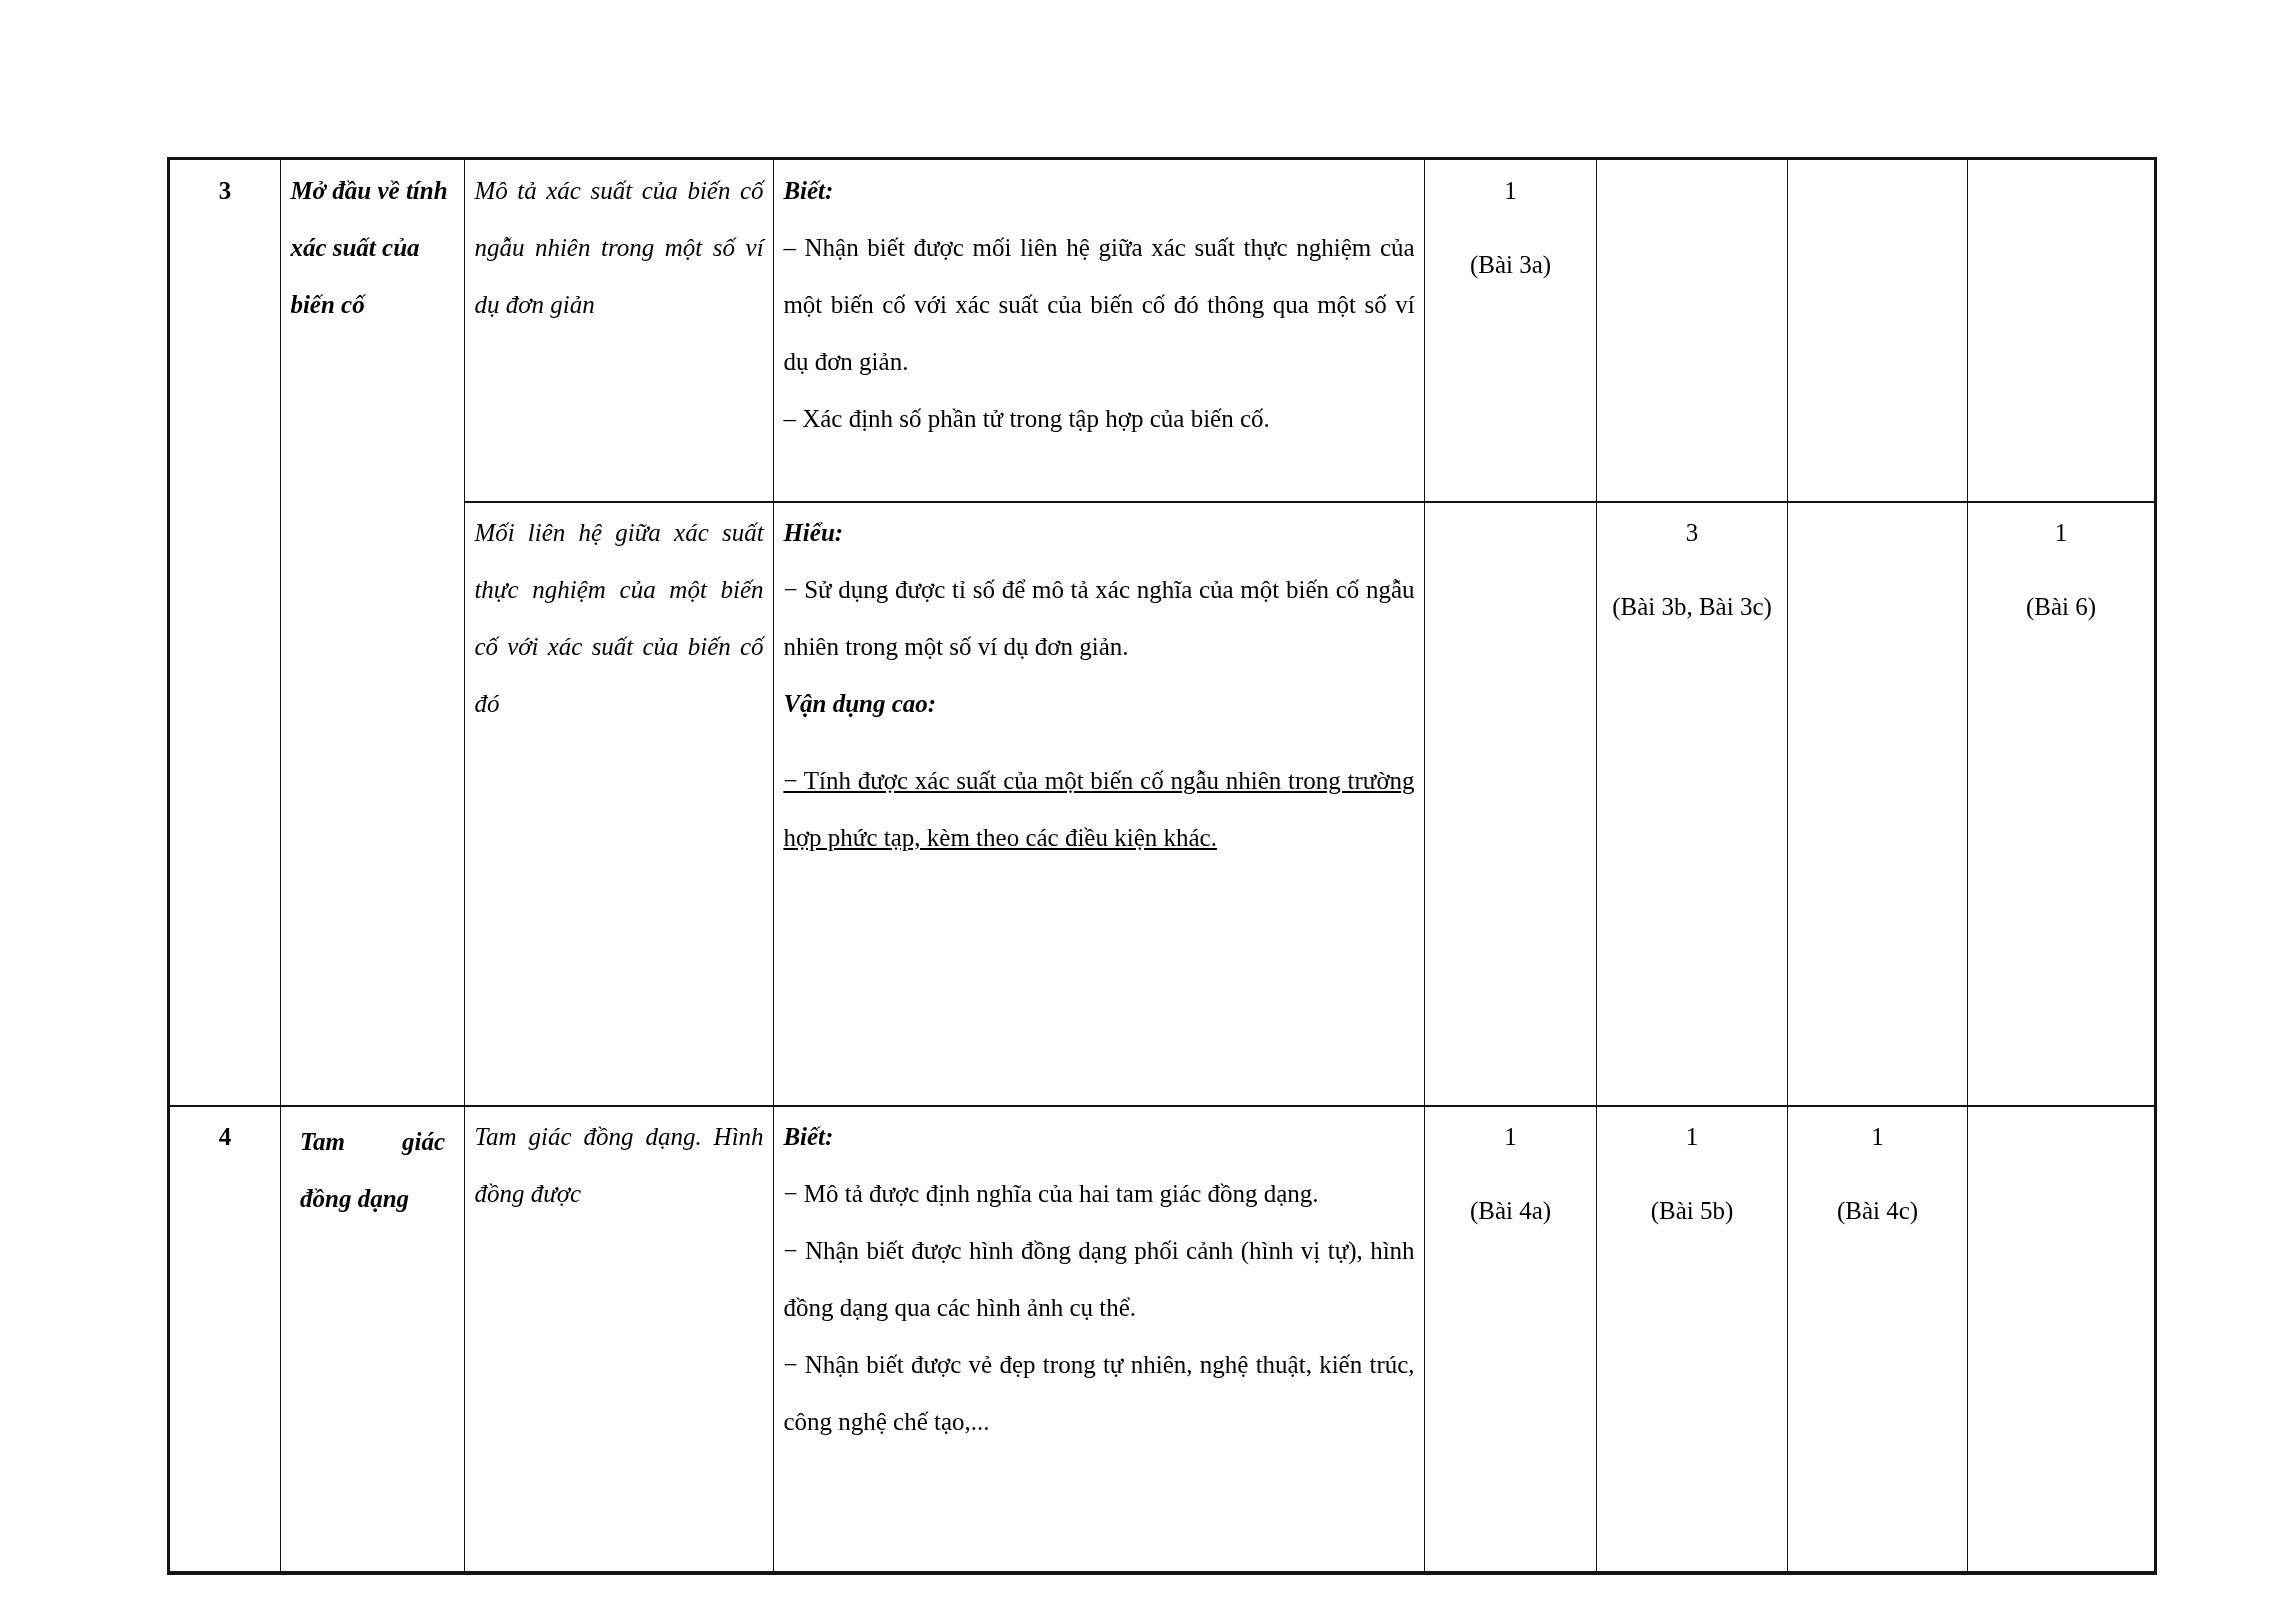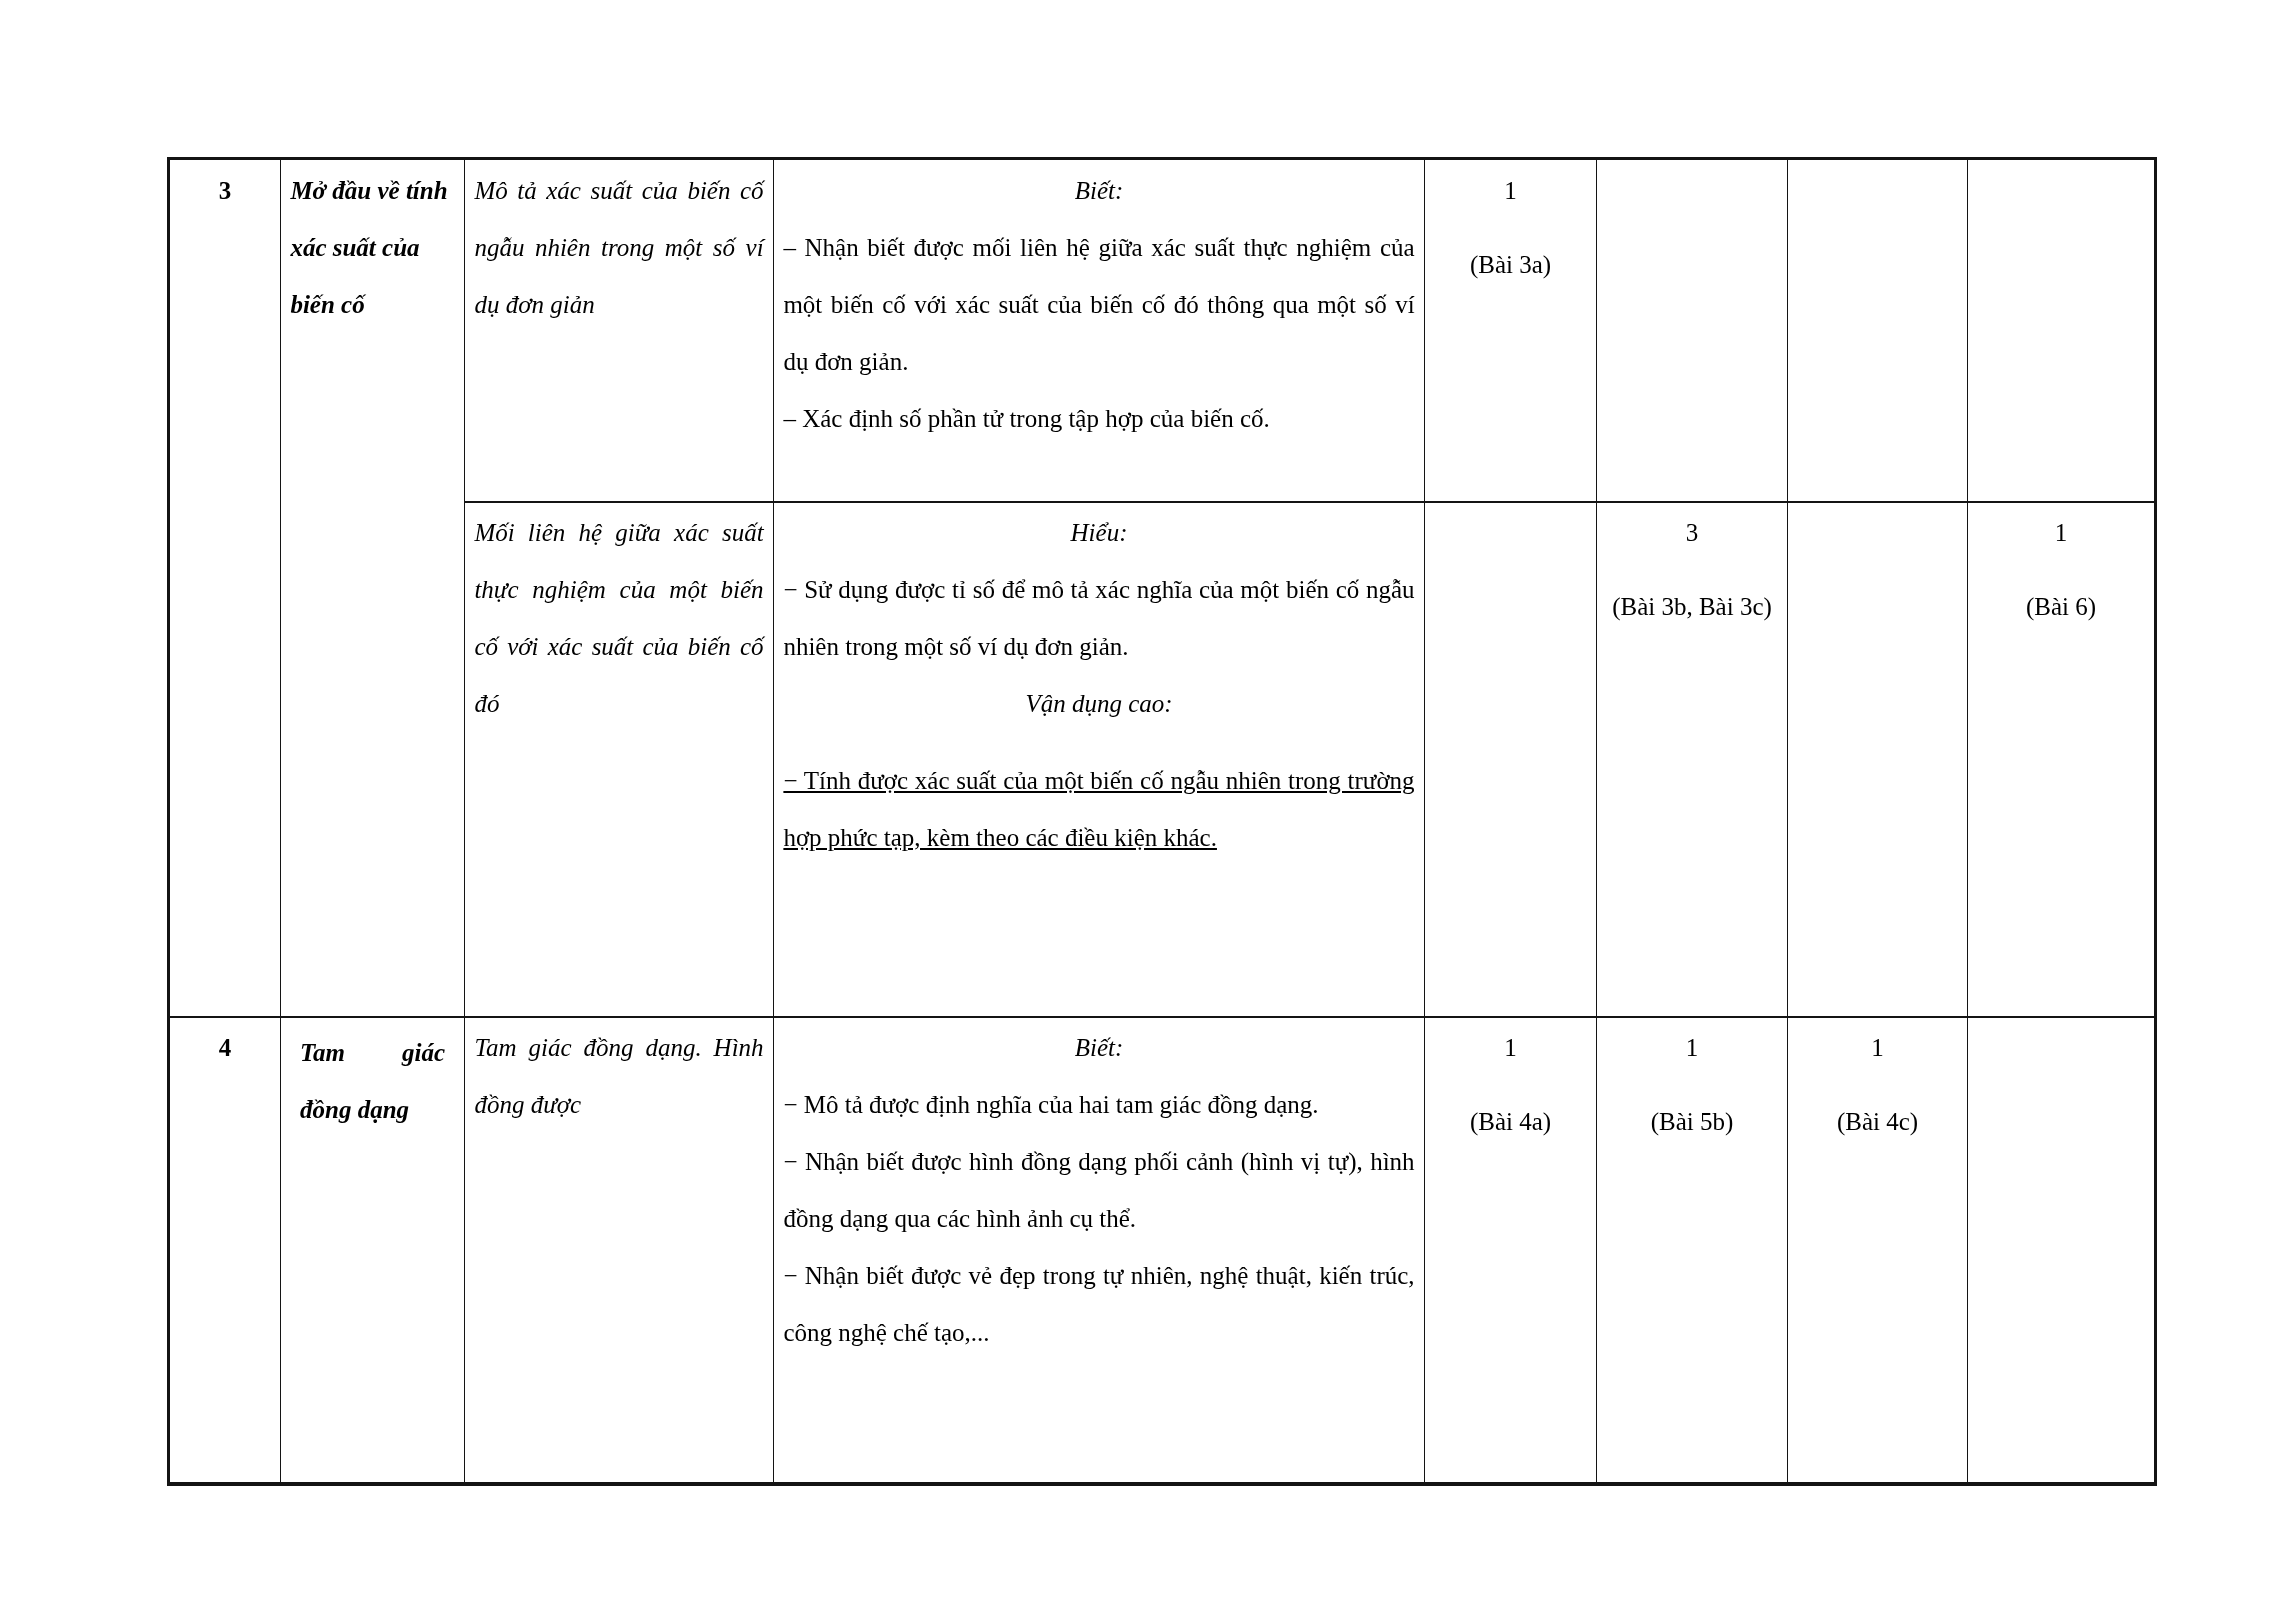--- a/index.html
+++ b/index.html
@@ -26,21 +26,21 @@
     border: 1.6px solid #141414;
     border-top-width: 2.4px;
     border-bottom-width: 2.4px;
     vertical-align: top;
     overflow: hidden;
     font-size: 25px;
     line-height: 57px;
     padding: 1.6px 9.4px;
   }
   tr.row-a { height: 343px; }
-  tr.row-b { height: 515px; }
+  tr.row-b { height: 604px; }
   tr.row-c { height: 467px; }
 
   td.cell-no {
     text-align: center;
     font-weight: bold;
     font-size: 26px;
     padding: 1.6px 4.7px;
   }
   td.cell-topic {
     text-align: left;
@@ -54,23 +54,23 @@
     text-align: justify;
     padding: 1.6px 9.4px 1.6px 11px;
     margin-left: 41px;
   }
   td.cell-desc {
     text-align: justify;
     padding: 1.6px 11.8px 1.6px 14px;
   }
   td.cell-desc p { margin: 0; }
   td.cell-desc p.hdr {
-    font-weight: normal;
+    font-weight: bold;
     font-style: italic;
-    text-align: center;
+    text-align: left;
   }
   td.cell-desc p.gap { margin-top: 20.4px; text-decoration: underline; }
   td.cell-num {
     text-align: center;
     padding: 1.6px 14px;
   }
   td.cell-num .ref { margin-top: 17.3px; }
 </style>
 </head>
 <body>

